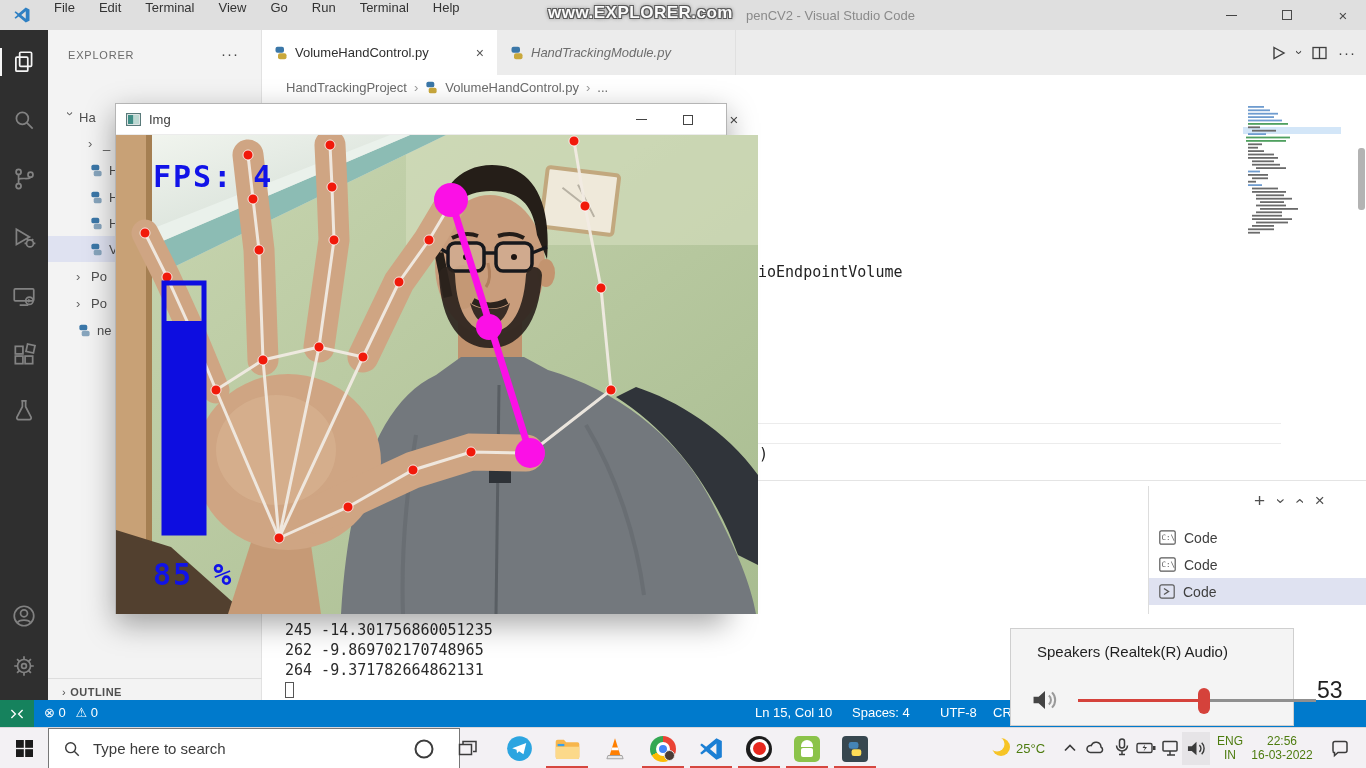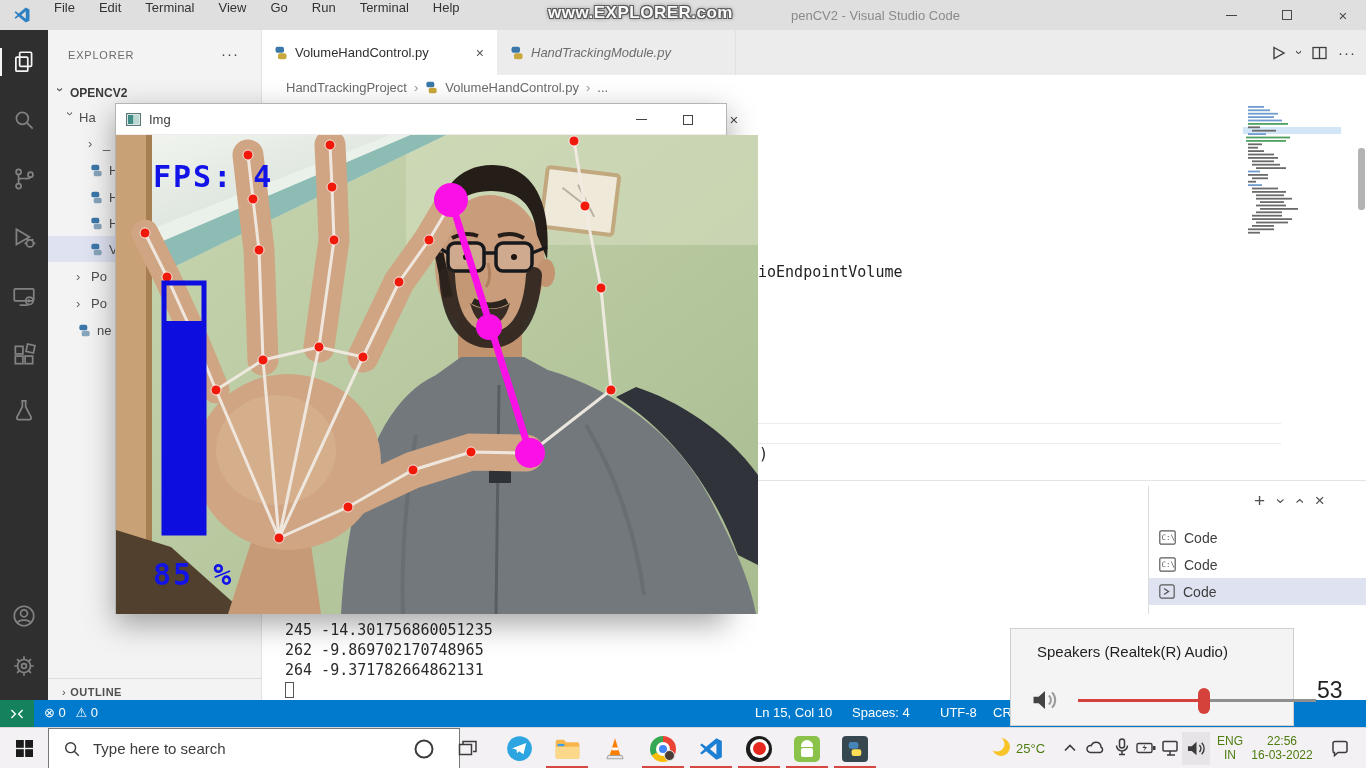--- a/index.html
+++ b/index.html
@@ -6,21 +6,21 @@
   html,body{width:1366px;height:768px;overflow:hidden;background:#fff;
     font-family:"Liberation Sans",sans-serif;-webkit-user-select:none;user-select:none}
   .abs{position:absolute}
   
   #titlebar{left:0;top:0;width:1366px;height:30px;background:#dfdfdf;z-index:10}
   #titlebar .menus{position:absolute;left:44px;top:0;height:14px;display:flex;align-items:center;gap:4px}
   #titlebar .menus span{font-size:13px;color:#333;padding:0 10px;cursor:default}
   #vscode-logo{position:absolute;left:13px;top:6px}
   #watermark{position:absolute;left:548px;top:3px;font-size:17px;font-weight:bold;letter-spacing:.5px;color:#fafafa;
     text-shadow:-1px -1px 0 #5a5a5a,1px -1px 0 #5a5a5a,-1px 1px 0 #5a5a5a,1px 1px 0 #5a5a5a,0 0 4px #444}
-  #win-title{position:absolute;left:791px;top:8px;font-size:13px;color:#8a8a8a;white-space:nowrap}
+  #win-title{position:absolute;left:746px;top:8px;font-size:13px;color:#8a8a8a;white-space:nowrap}
   .winctl{position:absolute;top:0;width:46px;height:30px;display:flex;align-items:center;justify-content:center;color:#4a4a4a}
   
   #activitybar{left:0;top:30px;width:48px;height:670px;background:#2f2f2f;z-index:5}
   .act{position:absolute;left:11px;width:26px;height:26px}
   .act svg{stroke:#828282;fill:none;stroke-width:1.6}
   .act.active svg{stroke:#f5f5f5}
   #act-indicator{position:absolute;left:0;top:18px;width:2px;height:28px;background:#f5f5f5}
   
   #sidebar{left:48px;top:30px;width:214px;height:670px;background:#f3f3f3;border-right:1px solid #e2e2e2;z-index:5}
   #sidebar .hdr{position:absolute;left:20px;top:19px;font-size:11px;letter-spacing:.8px;color:#6b6b6b}
@@ -169,24 +169,20 @@
     <svg viewBox="0 0 24 24">
         <circle cx="12" cy="12" r="6"></circle>
         <circle cx="12" cy="12" r="2.2"></circle>
         <path d="M12 3 v3 M12 18 v3 M3 12 h3 M18 12 h3 M5.6 5.6 l2.1 2.1 M16.3 16.3 l2.1 2.1 M18.4 5.6 l-2.1 2.1 M7.7 16.3 l-2.1 2.1"></path>
       </svg></div>
 </div>
 
 <div class="abs" id="sidebar">
   <div class="hdr">EXPLORER</div>
   <div class="more">···</div>
-  <div class="treerow" style="top:50px;padding-left:6px;font-weight:bold;font-size:12px;color:#3a3a3a">
-    <span class="chev down">›</span>
-      <span style="margin-left:4px">OPENCV2</span>
-    </div>
   <div class="abs" id="tree-guide"></div>
   <div class="treerow" style="top:74px;padding-left:16px">
     <span class="chev down">›</span>
       <span style="margin-left:3px">Ha</span>
     </div>
   <div class="treerow" style="top:100px;padding-left:40px">
     <span class="chev">›</span>
       <span style="margin-left:3px">_</span>
     </div>
   <div class="treerow" style="top:127px;padding-left:42px">

